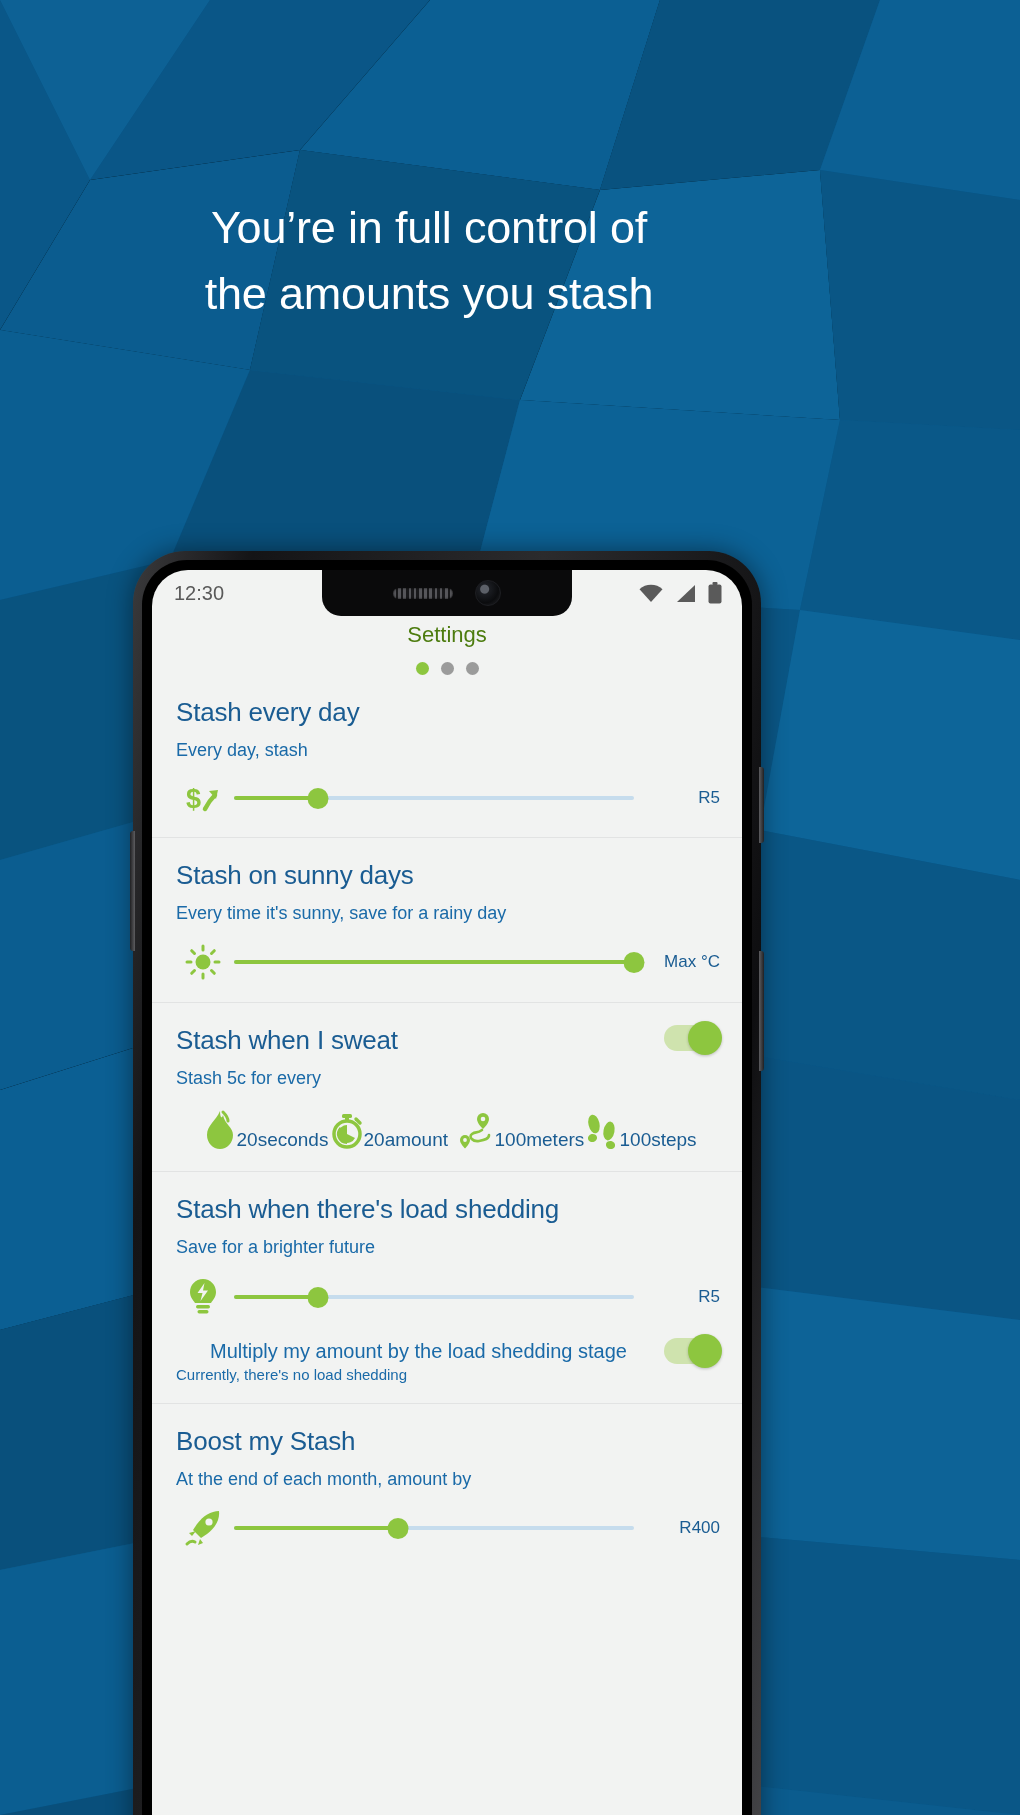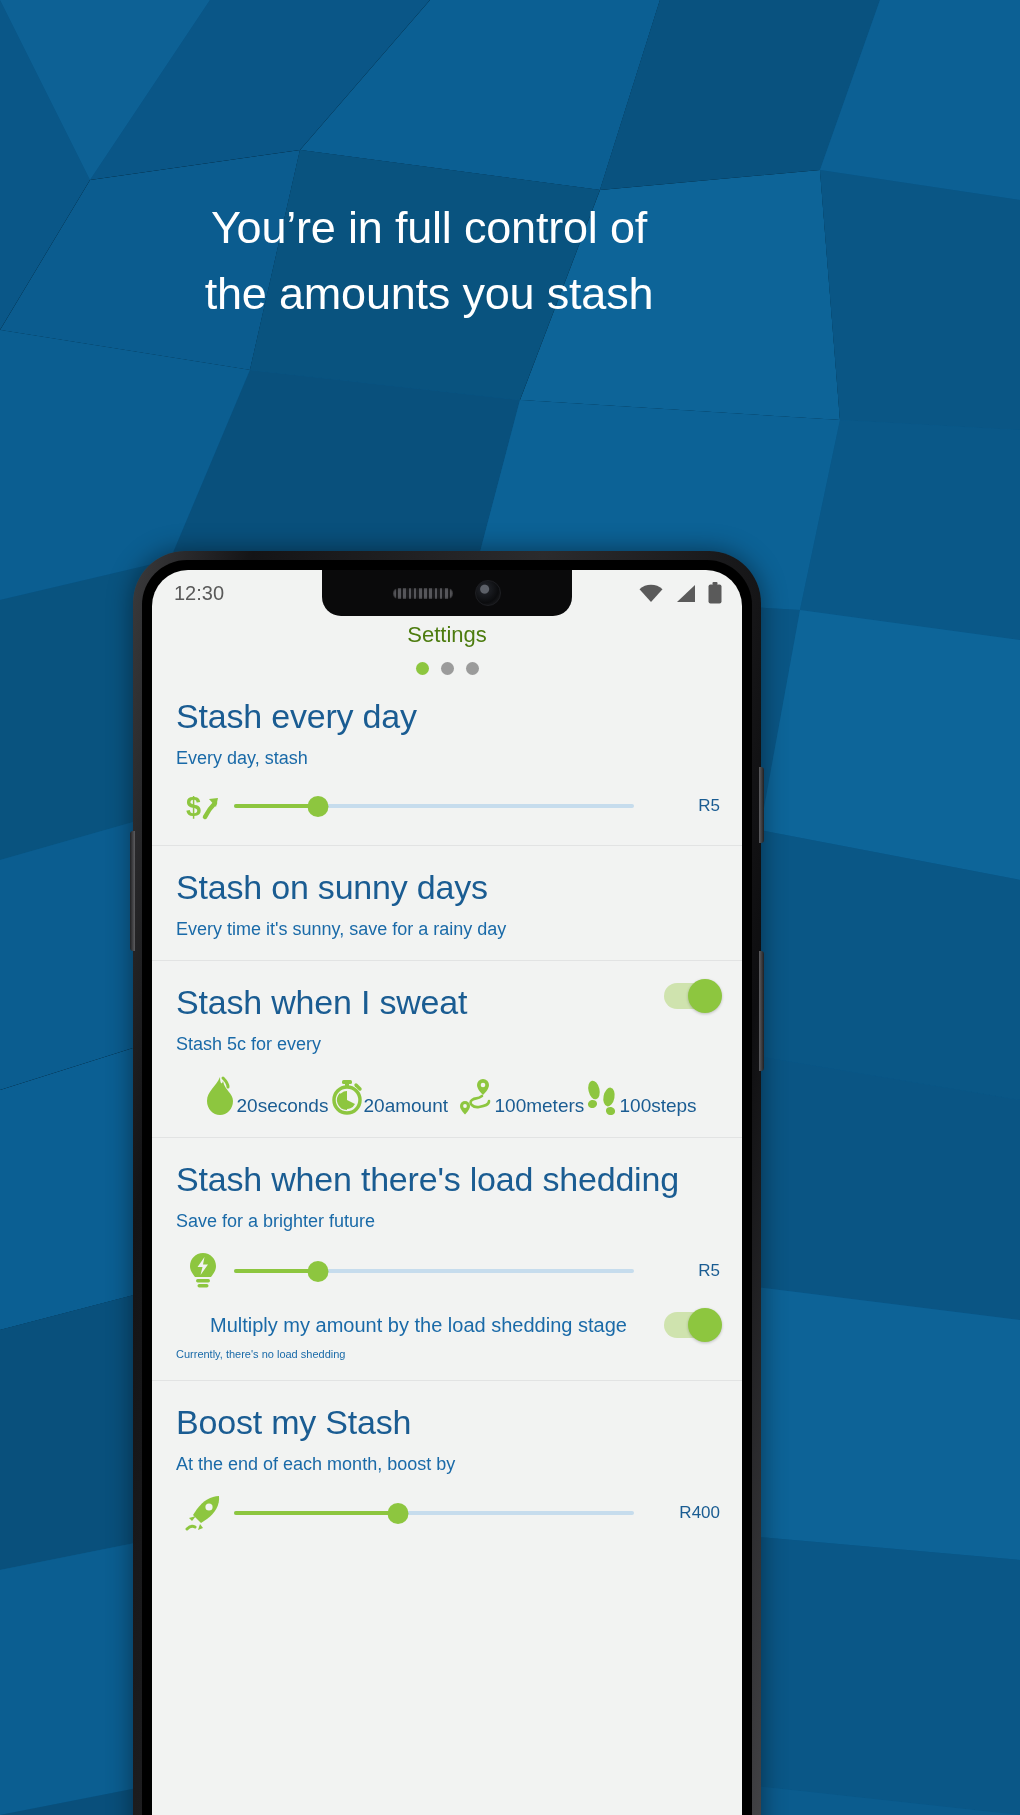--- a/index.html
+++ b/index.html
@@ -91,23 +91,23 @@
     color:#4d7c0f; font-size:22px; font-weight:400;
   }
   .dots { display:flex; justify-content:center; gap:12px; margin-top:14px; }
   .dot { width:13px; height:13px; border-radius:50%; background:#9b9b9b; }
   .dot.active { background:#8dc63f; }
 
   
   .content { padding:0 0 0 0; }
   .section { padding:22px 22px 20px 24px; border-bottom:1px solid #e2e3e3; }
   .section:last-child { border-bottom:none; }
-  .sec-title { color:#1a5c92; font-size:34px; font-weight:400; letter-spacing:-.2px; }
+  .sec-title { color:#1a5c92; font-size:26px; font-weight:400; letter-spacing:-.2px; }
   .sec-sub { color:#1a6aa8; font-size:18px; margin-top:12px; font-weight:400; }
-  .sec-note { color:#1a6aa8; font-size:11px; margin-top:10px; }
+  .sec-note { color:#1a6aa8; font-size:15px; margin-top:2px; }
 
   .row { display:flex; align-items:center; margin-top:18px; }
   .row-head { display:flex; align-items:flex-start; justify-content:space-between; }
 
   .icon-slot { width:54px; flex:0 0 54px; display:flex; align-items:center; justify-content:center; }
 
   
   .slider { flex:1; position:relative; height:22px; display:flex; align-items:center; margin:0 8px 0 4px; }
   .track { position:absolute; left:0; right:0; height:4px; background:#c6dced; border-radius:2px; }
   .fill  { position:absolute; left:0; height:4px; background:#8dc63f; border-radius:2px; }
@@ -238,20 +238,43 @@
               <div class="fill" style="width:21%"></div>
               <div class="thumb" style="left:21%"></div>
             </div>
             <div class="slider-val">R5</div>
           </div>
         </div>
 
         <div class="section">
           <div class="sec-title">Stash on sunny days</div>
           <div class="sec-sub">Every time it's sunny, save for a rainy day</div>
+          <div class="row">
+            <div class="icon-slot">
+              <svg width="40" height="40" viewBox="0 0 40 40">
+                <circle cx="20" cy="20" r="7.5" fill="#8dc63f"></circle>
+                <g stroke="#8dc63f" stroke-width="3" stroke-linecap="round">
+                  <line x1="20" y1="4" x2="20" y2="8"></line>
+                    <line x1="20" y1="32" x2="20" y2="36"></line>
+                  <line x1="4" y1="20" x2="8" y2="20"></line>
+                    <line x1="32" y1="20" x2="36" y2="20"></line>
+                  <line x1="8.7" y1="8.7" x2="11.5" y2="11.5"></line>
+                    <line x1="28.5" y1="28.5" x2="31.3" y2="31.3"></line>
+                  <line x1="8.7" y1="31.3" x2="11.5" y2="28.5"></line>
+                    <line x1="28.5" y1="11.5" x2="31.3" y2="8.7"></line>
+                </g>
+              </svg>
+            </div>
+            <div class="slider">
+              <div class="track"></div>
+              <div class="fill" style="width:100%"></div>
+              <div class="thumb" style="left:100%"></div>
+            </div>
+            <div class="slider-val">Max °C</div>
+          </div>
         </div>
 
         <div class="section">
           <div class="row-head">
             <div class="sec-title">Stash when I sweat</div>
             <div class="toggle">
               <div class="knob"></div>
             </div>
           </div>
           <div class="sec-sub">Stash 5c for every</div>
@@ -337,21 +360,21 @@
             <div class="toggle">
               <div class="knob"></div>
             </div>
           </div>
 
           <div class="sec-note">Currently, there's no load shedding</div>
         </div>
 
         <div class="section">
           <div class="sec-title">Boost my Stash</div>
-          <div class="sec-sub">At the end of each month, boost by</div>
+          <div class="sec-sub">At the end of each month, amount by</div>
           <div class="row">
             <div class="icon-slot">
               <svg width="40" height="40" viewBox="0 0 40 40">
                 <path d="M36 3 C28 3 20 8 14 16 L10 22 L18 30 L24 26 C32 20 37 12 36 3 Z" fill="#8dc63f"></path>
                 <circle cx="26" cy="14" r="3.6" fill="#f2f3f2"></circle>
                 <path d="M13 23 L6 25 L9 28 Z" fill="#8dc63f"></path>
                 <path d="M17 31 L15 37 L20 35 Z" fill="#8dc63f"></path>
                 <path d="M4 36 C7 33 10 33 12 34" stroke="#8dc63f" stroke-width="3" fill="none" stroke-linecap="round"></path>
               </svg>
             </div>

